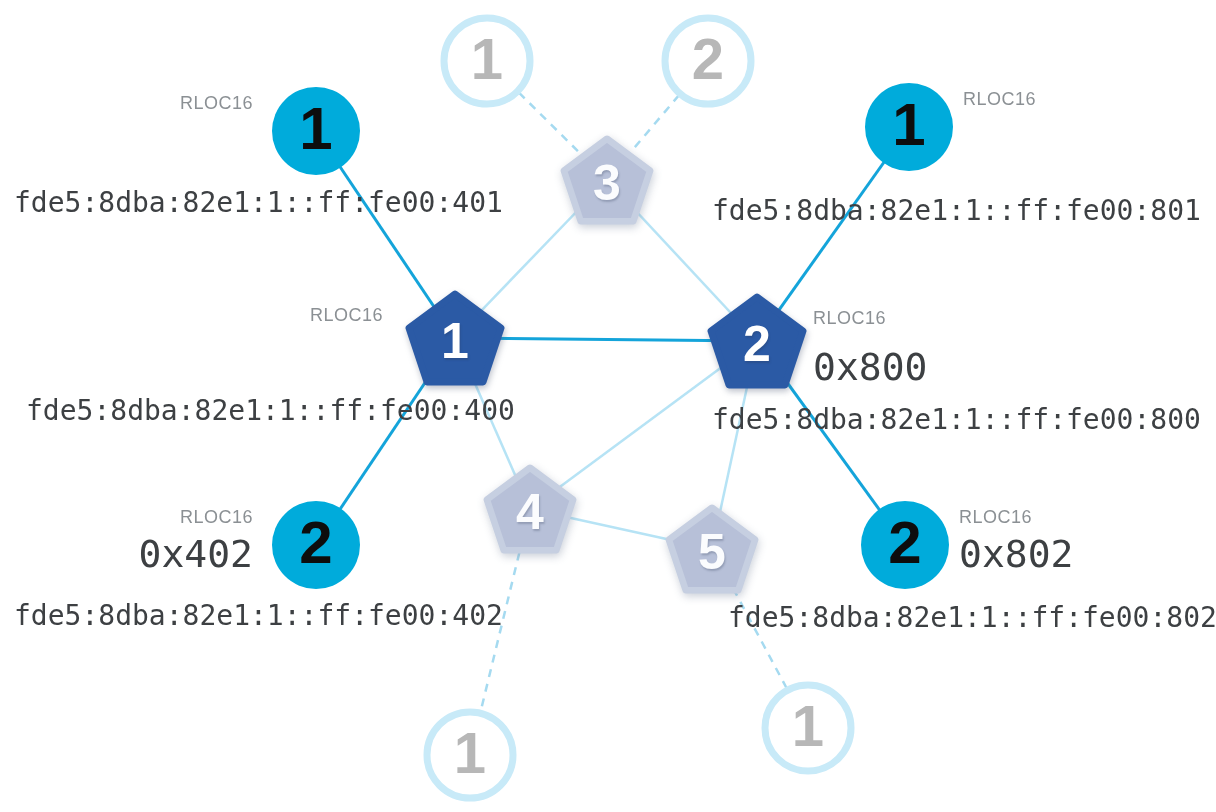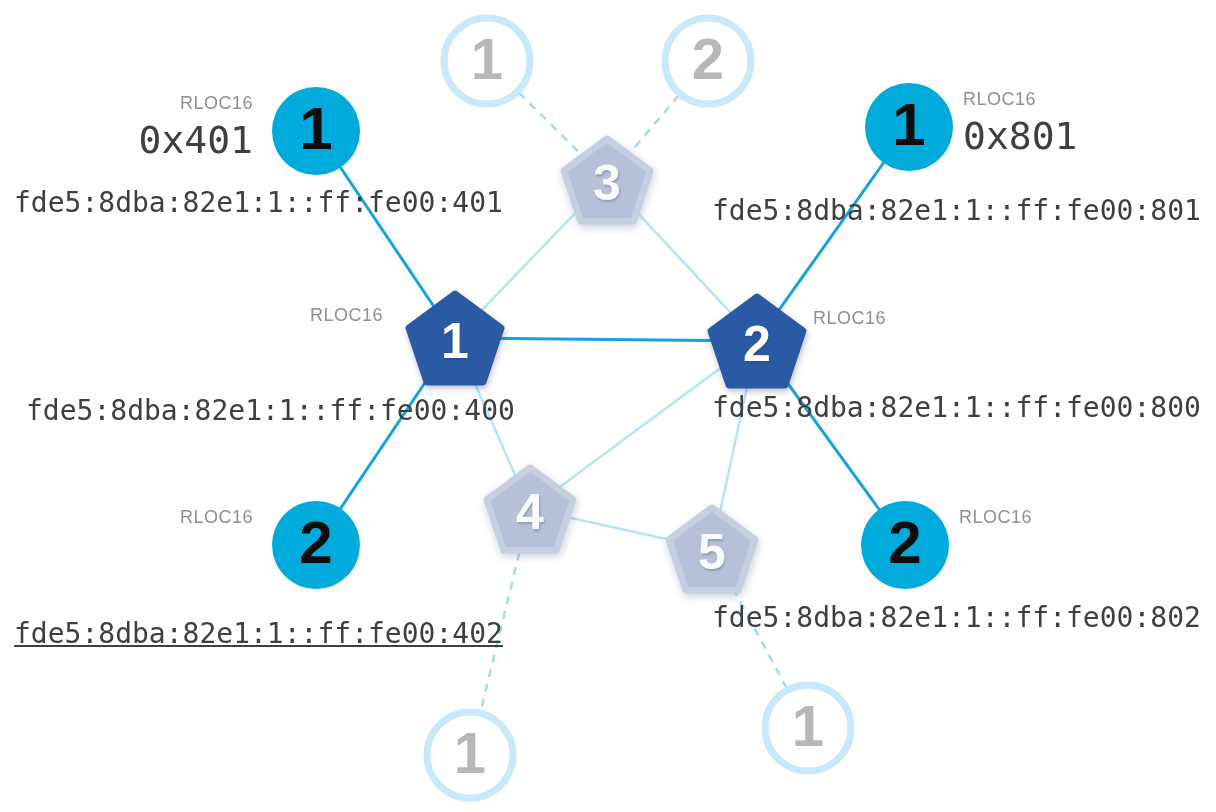--- a/index.html
+++ b/index.html
@@ -82,29 +82,27 @@
       <span class="num">1</span>
     </div>
     <div class="node node-circle faded" style="left: 708px; top: 61px;">
       <span class="num">2</span>
     </div>
     <div class="node node-circle bright" style="left: 316px; top: 131px;">
       <span class="num">1</span>
     </div>
     <div class="node-label side-left kind-child" style="top: 93px; right: 963px;">
       <div class="rloc-cap">RLOC16</div>
-      <div class="rloc-val">0x401</div>
     </div>
     <div class="ipv6" style="left: 14px; top: 188px;">fde5:8dba:82e1:1::ff:fe00:401</div>
     <div class="node node-circle bright" style="left: 909px; top: 127px;">
       <span class="num">1</span>
     </div>
     <div class="node-label side-right kind-child" style="top: 89px; left: 963px;">
       <div class="rloc-cap">RLOC16</div>
-      <div class="rloc-val">0x801</div>
     </div>
     <div class="ipv6" style="left: 712px; top: 196px;">fde5:8dba:82e1:1::ff:fe00:801</div>
     <div class="node node-pent faded" style="left: 607px; top: 180px;">
       <svg width="94" height="90" viewBox="0 0 100 96">
         <path d="M50 4 L96 38 L78 92 L22 92 L4 38 Z" fill="#b7c0d8" stroke="#c6cfe1" stroke-width="7" stroke-linejoin="round"></path>
       </svg>
       <span class="num">3</span>
     </div>
     <div class="node node-pent bright" style="left: 455px; top: 338px;">
       <svg width="100" height="96" viewBox="0 0 100 96">
@@ -117,47 +115,50 @@
     </div>
     <div class="ipv6" style="left: 14px; top: 396px; margin-left: 12px;">fde5:8dba:82e1:1::ff:fe00:400</div>
     <div class="node node-pent bright" style="left: 757px; top: 341px;">
       <svg width="100" height="96" viewBox="0 0 100 96">
         <path d="M50 4 L96 38 L78 92 L22 92 L4 38 Z" fill="#2b5aa5" stroke="#2b5aa5" stroke-width="7" stroke-linejoin="round"></path>
       </svg>
       <span class="num">2</span>
     </div>
     <div class="node-label side-right kind-router" style="top: 308px; left: 813px;">
       <div class="rloc-cap">RLOC16</div>
+      <div class="rloc-val">0x800</div>
     </div>
-    <div class="ipv6" style="left: 712px; top: 393px;">fde5:8dba:82e1:1::ff:fe00:800</div>
+    <div class="ipv6" style="left: 712px; top: 405px;">fde5:8dba:82e1:1::ff:fe00:800</div>
     <div class="node node-pent faded" style="left: 530px; top: 509px;">
       <svg width="94" height="90" viewBox="0 0 100 96">
         <path d="M50 4 L96 38 L78 92 L22 92 L4 38 Z" fill="#b7c0d8" stroke="#c6cfe1" stroke-width="7" stroke-linejoin="round"></path>
       </svg>
       <span class="num">4</span>
     </div>
     <div class="node node-pent faded" style="left: 712px; top: 549px;">
       <svg width="94" height="90" viewBox="0 0 100 96">
         <path d="M50 4 L96 38 L78 92 L22 92 L4 38 Z" fill="#b7c0d8" stroke="#c6cfe1" stroke-width="7" stroke-linejoin="round"></path>
       </svg>
       <span class="num">5</span>
     </div>
     <div class="node node-circle bright" style="left: 316px; top: 545px;">
       <span class="num">2</span>
     </div>
     <div class="node-label side-left kind-child" style="top: 507px; right: 963px;">
       <div class="rloc-cap">RLOC16</div>
+      <div class="rloc-val">0x402</div>
     </div>
-    <div class="ipv6" style="left: 14px; top: 619px; text-decoration: underline;">fde5:8dba:82e1:1::ff:fe00:402</div>
+    <div class="ipv6" style="left: 14px; top: 601px;">fde5:8dba:82e1:1::ff:fe00:402</div>
     <div class="node node-circle bright" style="left: 905px; top: 545px;">
       <span class="num">2</span>
     </div>
     <div class="node-label side-right kind-child" style="top: 507px; left: 959px;">
       <div class="rloc-cap">RLOC16</div>
+      <div class="rloc-val">0x802</div>
     </div>
-    <div class="ipv6" style="left: 712px; top: 603px;">fde5:8dba:82e1:1::ff:fe00:802</div>
+    <div class="ipv6" style="left: 728px; top: 603px;">fde5:8dba:82e1:1::ff:fe00:802</div>
     <div class="node node-circle faded" style="left: 470px; top: 755px;">
       <span class="num">1</span>
     </div>
     <div class="node node-circle faded" style="left: 808px; top: 728px;">
       <span class="num">1</span>
     </div>
   </div>
 
 </body></html>

